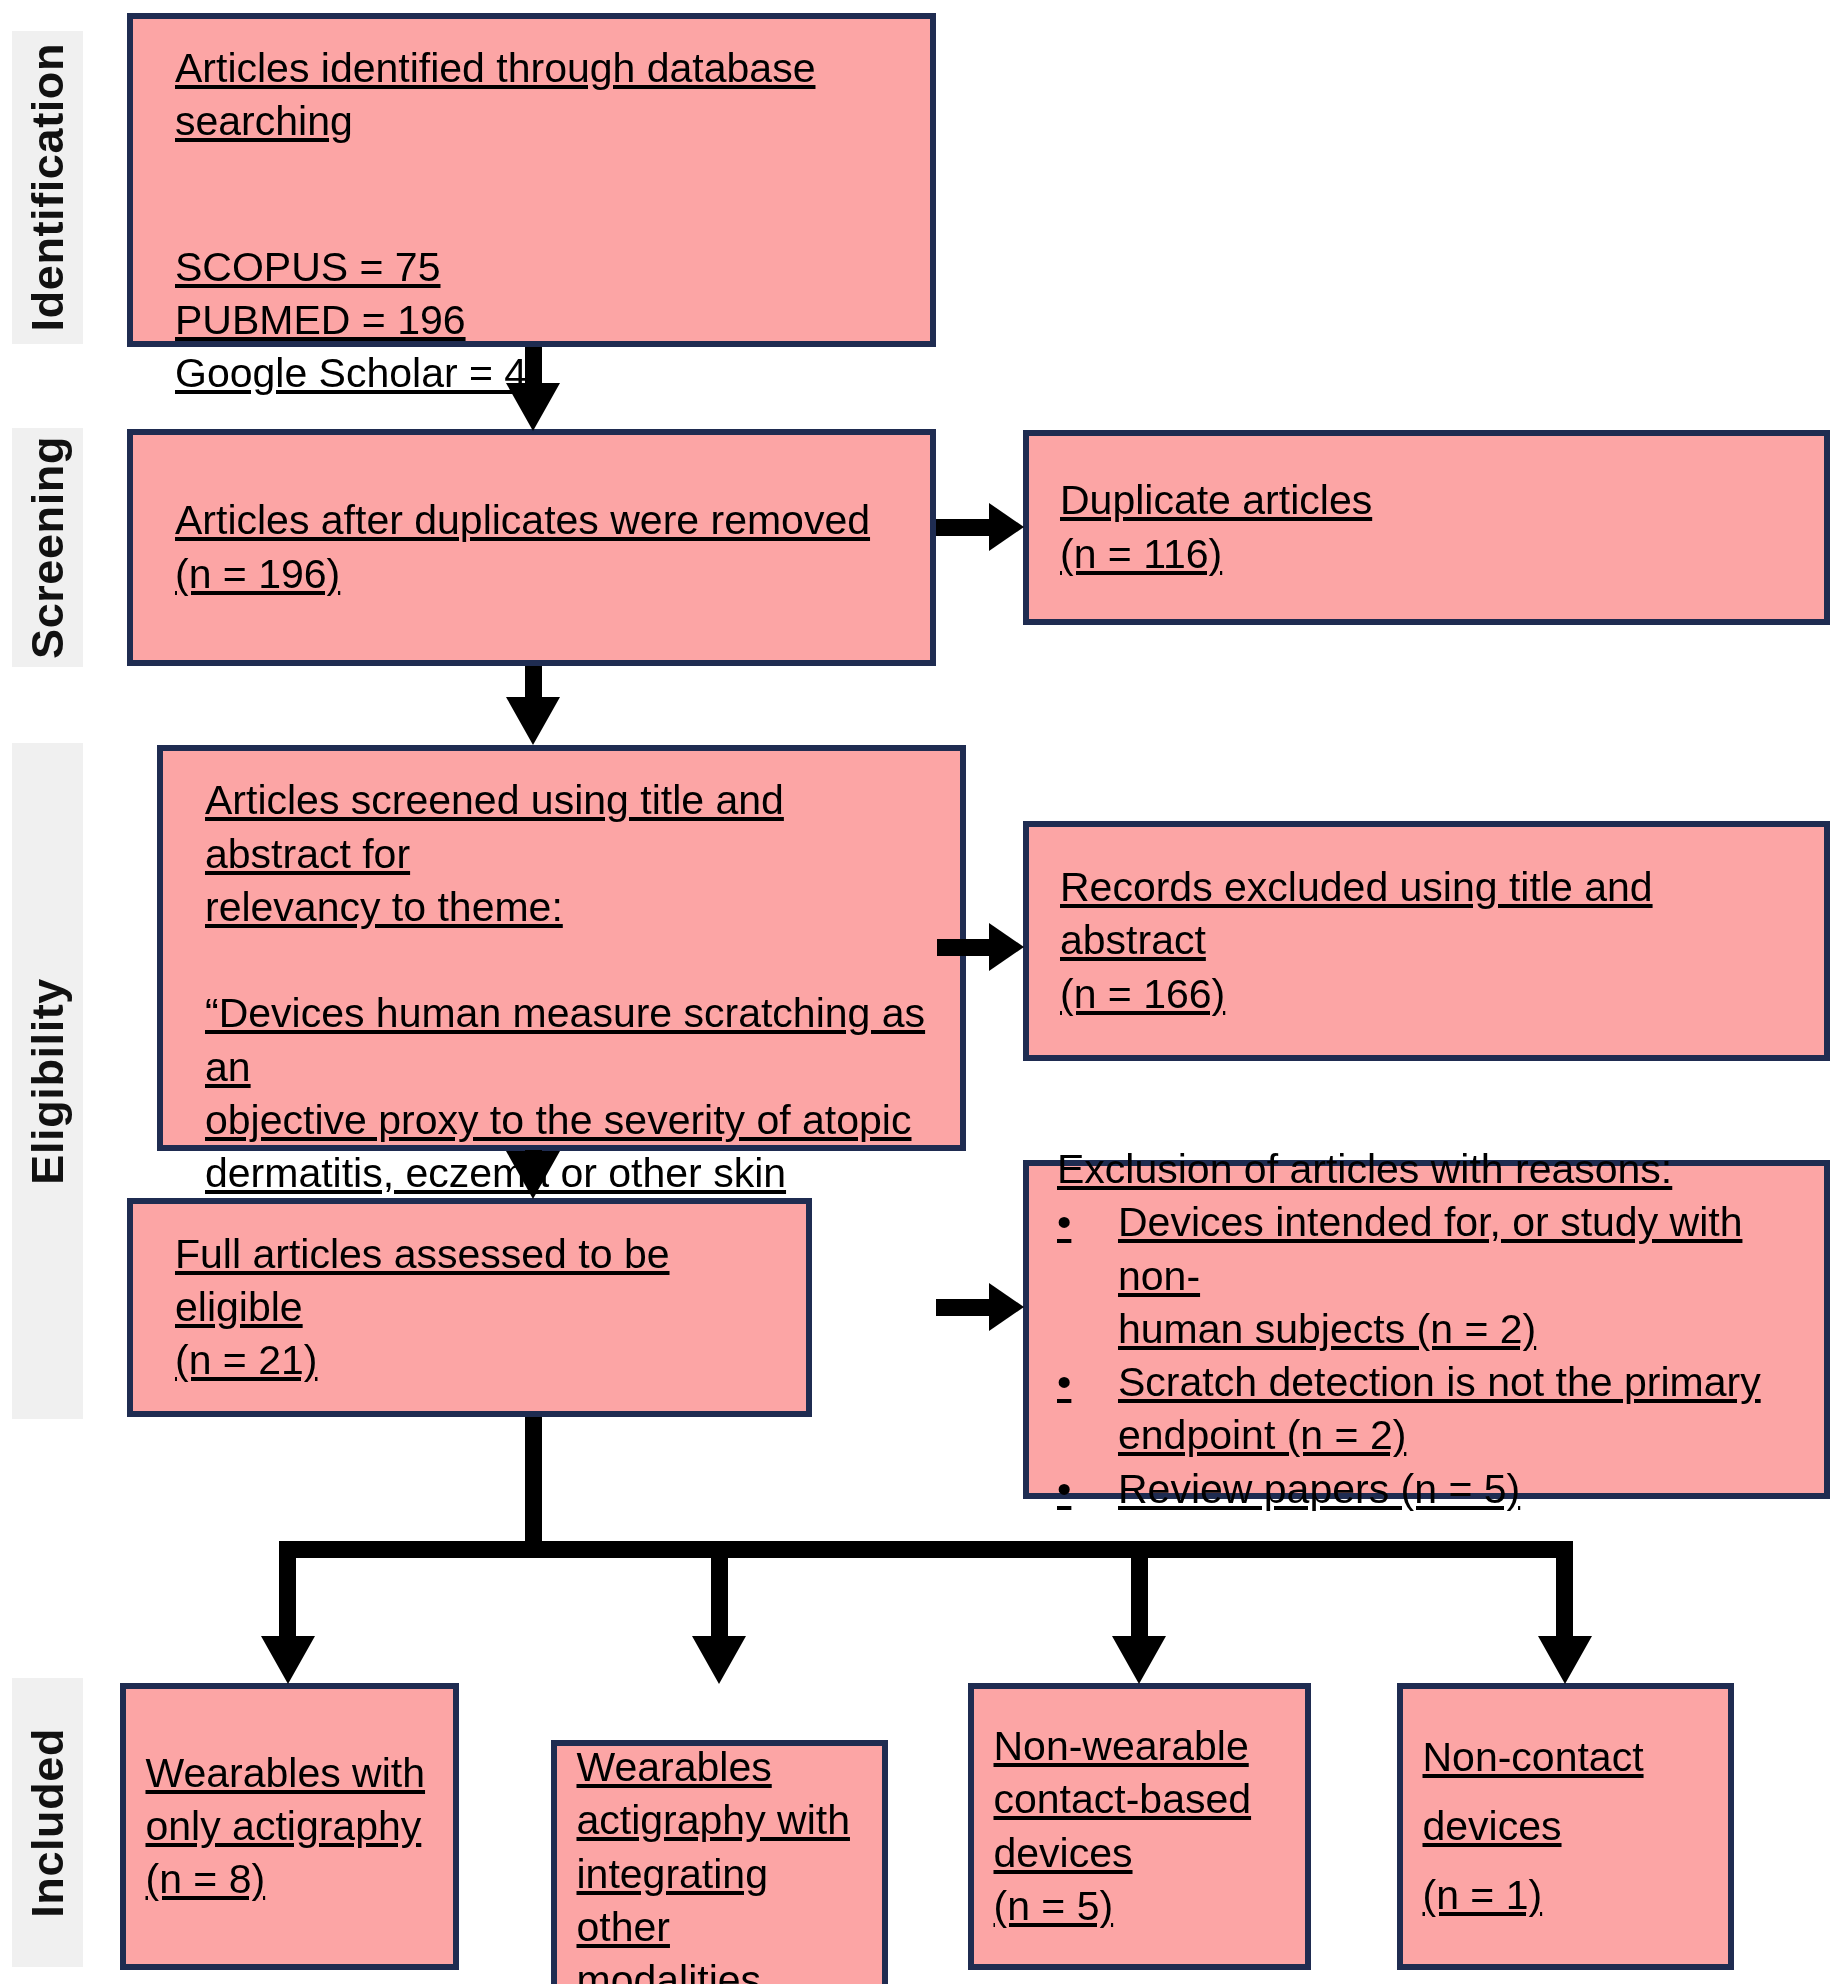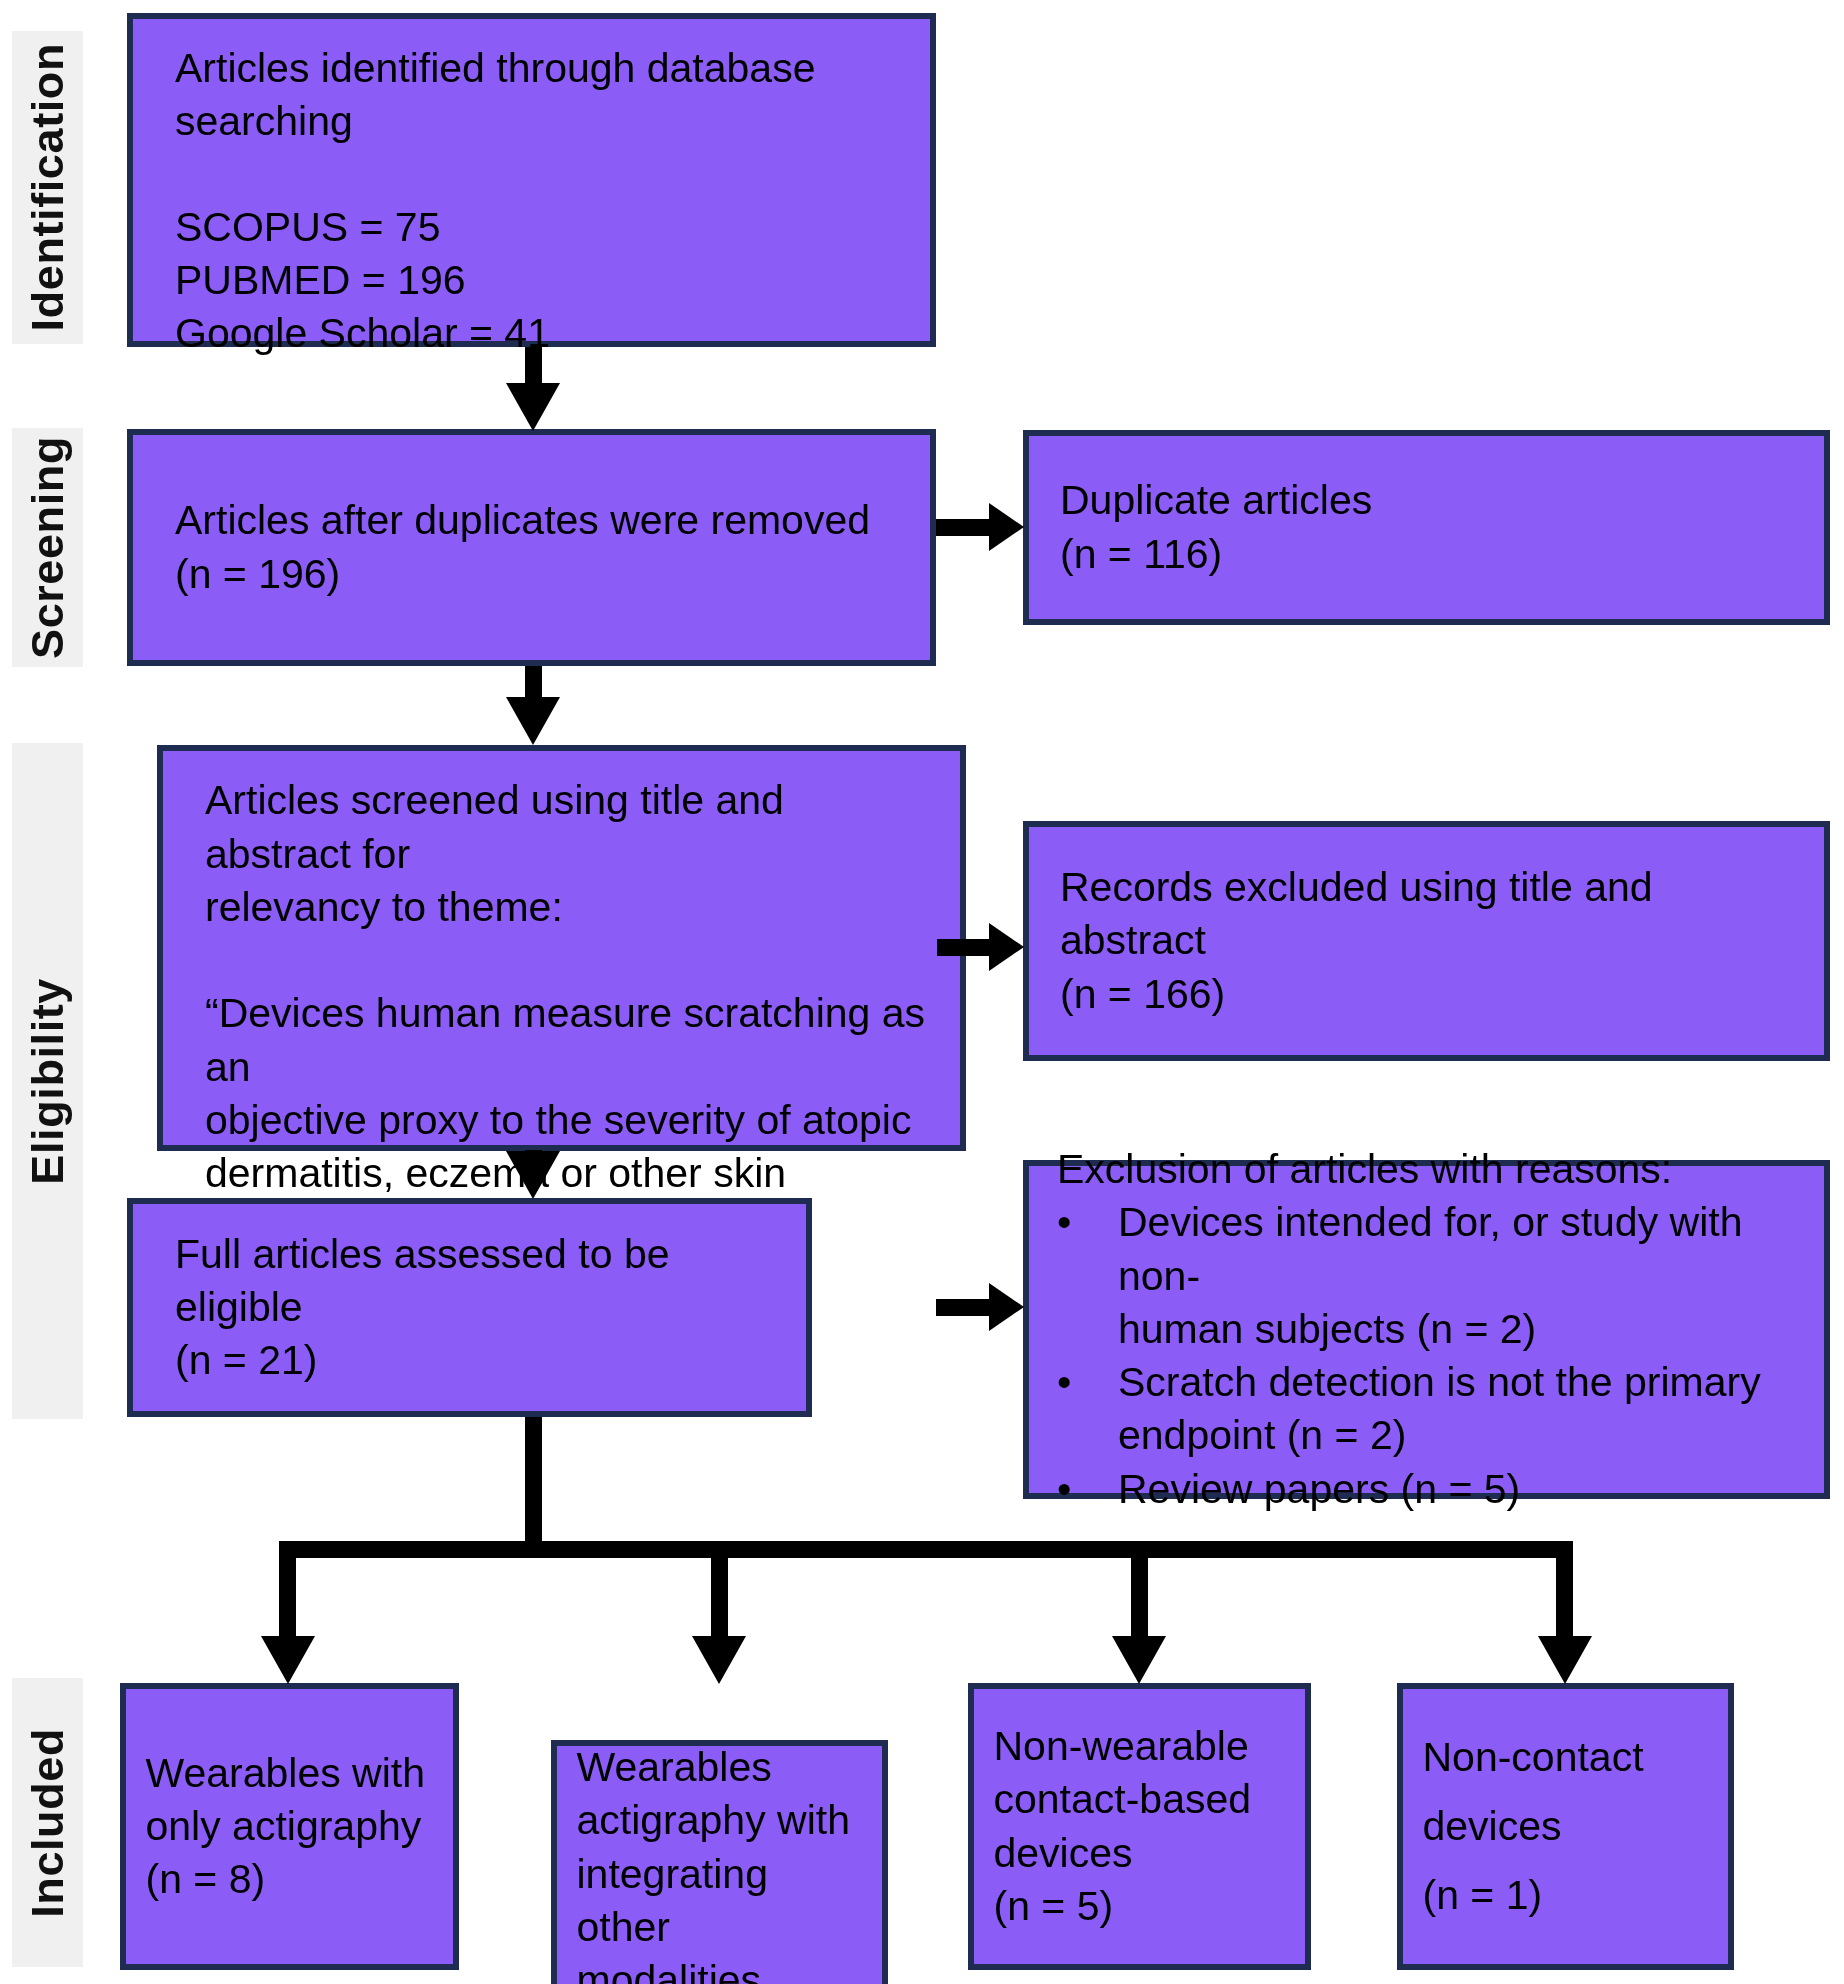--- a/index.html
+++ b/index.html
@@ -19,24 +19,24 @@
   .stage-bar .stage-text{
     writing-mode:vertical-rl;
     transform:rotate(180deg);
     font-size:45px;font-weight:bold;color:#111;
     letter-spacing:0.6px;
     white-space:nowrap;
   }
   
   .fbox{
     position:absolute;
-    background:#8b5cf6;
+    background:#fca5a5;
     border:6.7px solid var(--border,#1f2c51);
     box-sizing:border-box;
-    font-size:41px;line-height:1.3;
+    font-size:41px;line-height:1.3;text-decoration:underline;
   }
   .fbox .line{display:block;}
   .pad-left{padding-left:42px;padding-right:22px;}
   .pad-left-r{padding-left:31px;padding-right:22px;}
   .vcenter{display:flex;flex-direction:column;justify-content:center;}
   .toppad{padding-top:23.4px;}
   
   .shaft-v{position:absolute;width:16.7px;background:#000;}
   .shaft-h{position:absolute;height:16.7px;background:#000;}
   .head-down{
@@ -71,21 +71,21 @@
   <div class="stage-bar" style="top:743px;height:676px;">
     <span class="stage-text">Eligibility</span>
   </div>
   <div class="stage-bar" style="top:1678px;height:289px;">
     <span class="stage-text">Included</span>
   </div>
 
   <div class="fbox pad-left toppad" style="left:127px;top:12.8px;width:809px;height:334px;">
     <span class="line">Articles identified through database</span>
     <span class="line">searching</span>
-    <span class="line" style="margin-top:52px;">SCOPUS = 75</span>
+    <span class="line" style="margin-top:92px;">SCOPUS = 75</span>
     <span class="line">PUBMED = 196</span>
     <span class="line">Google Scholar = 41</span>
   </div>
 
   <div class="fbox pad-left vcenter" style="left:127px;top:429px;width:809px;height:237px;">
     <span class="line">Articles after duplicates were removed</span>
     <span class="line">(n = 196)</span>
   </div>
 
   <div class="fbox pad-left-r vcenter" style="left:1023px;top:430px;width:807px;height:195px;">

